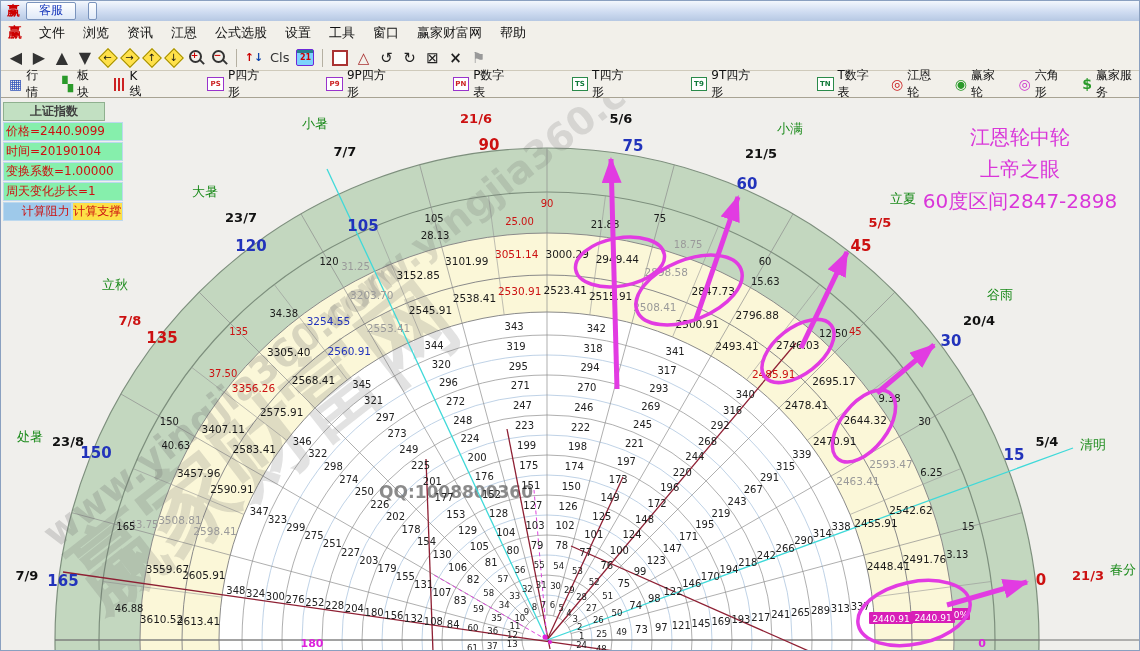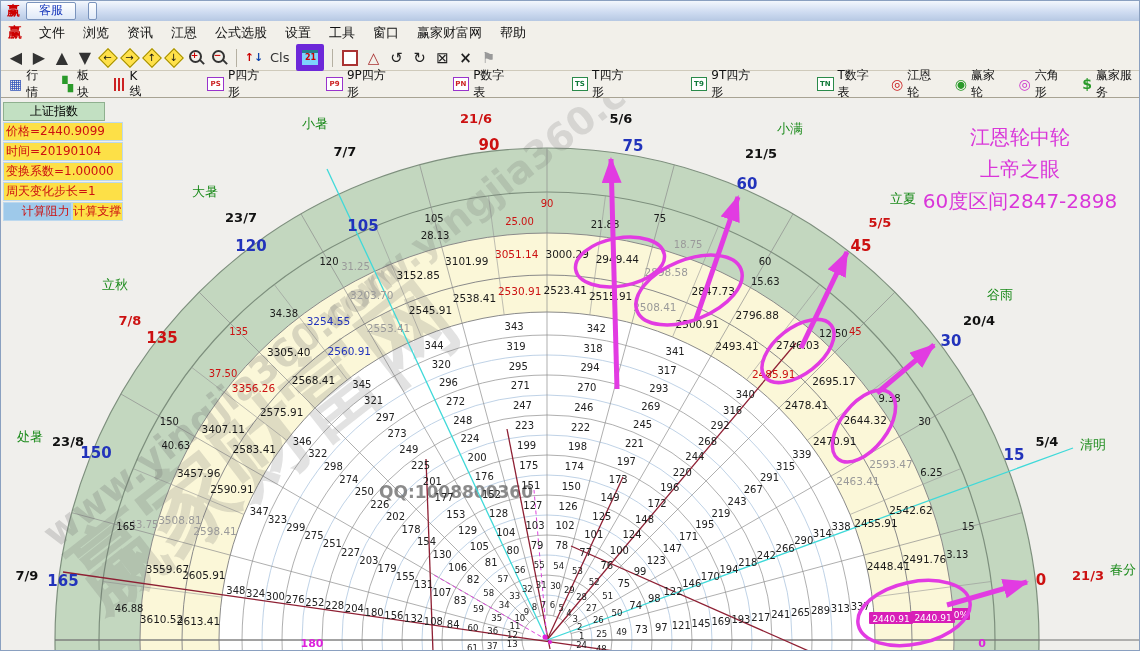--- a/index.html
+++ b/index.html
@@ -25,21 +25,21 @@
   .t1.tri{font-size:16px;color:#333;}
   .dia{position:relative;width:17px;height:17px;}
   .dia::before{content:'';position:absolute;left:2px;top:2px;width:12px;height:12px;background:#ffe14a;border:1px solid #a08c00;transform:rotate(45deg);}
   .dia span{position:absolute;left:0;top:0;width:17px;height:17px;line-height:17px;text-align:center;font-size:10px;color:#111;}
   .mag{position:relative;width:18px;height:18px;}
   .mag::before{content:'';position:absolute;left:2px;top:1px;width:9px;height:9px;border:2px solid #333;border-radius:50%;}
   .mag::after{content:'';position:absolute;left:12px;top:12px;width:6px;height:2px;background:#333;transform:rotate(45deg);}
   .mag span{position:absolute;left:3px;top:1px;width:9px;text-align:center;font-size:9px;font-weight:bold;color:#c00;line-height:11px;}
   .updown span{font-size:11px;font-weight:bold;}
   .cls{font-size:13px;color:#333;width:auto;padding:0 2px;}
-  .cal{position:relative;width:16px;height:15px;background:#7dd3fc;border:6px solid #6d28d9;border-radius:2px;}
+  .cal{position:relative;width:16px;height:15px;background:#7dd3fc;border:1px solid #6d28d9;border-radius:2px;}
   .cal::before{content:'';position:absolute;left:0;top:0;width:16px;height:3px;background:#25808f;}
   .cal span{position:absolute;left:0;top:3px;width:16px;text-align:center;font-size:8px;font-weight:bold;color:#c00;}
   .sep{width:1px;height:18px;background:#b5b0a2;margin:0 3px;}
   .sq{width:12px;height:12px;border:2px solid #a33;background:#fff;}
   .shape{color:#a33;font-size:15px;}
   .rot{font-size:15px;color:#222;}
   .grey{color:#999;}
   
   .toolbar2{position:absolute;left:0;top:70px;width:1140px;height:27px;background:#f2f0ea;border-bottom:1px solid #a8a393;
     display:flex;align-items:center;gap:14px;padding-left:8px;box-sizing:border-box;font-size:12px;color:#111;}
@@ -54,22 +54,22 @@
   .badge.g{border-color:#2a8a4a;color:#117a3a;}
   .ic-target-red{color:#cc2222;}
   .ic-circle-green{color:#2a9a2a;}
   .ic-target-mag{color:#cc33cc;}
   .ic-dollar{color:#2a9a2a;font-weight:bold;}
   
   .chart{position:absolute;left:0;top:97px;width:1140px;height:554px;background:#f0efec;}
   .chart svg{position:absolute;left:0;top:0;}
   
   .panel{position:absolute;left:2px;top:4px;width:120px;font-size:12px;z-index:5;}
-  .panel .hd{background:#c2e0c2;border:1px solid #8fb08f;color:#000000;font-weight:normal;text-align:center;height:17px;line-height:17px;width:100px;}
-  .panel .row{background:#fde047;border:1px solid #bcd8ee;color:#c11;height:17px;line-height:17px;padding-left:2px;margin-top:1px;white-space:nowrap;overflow:hidden;}
+  .panel .hd{background:#c2e0c2;border:1px solid #8fb08f;color:#404040;font-weight:bold;text-align:center;height:17px;line-height:17px;width:100px;}
+  .panel .row{background:#86efac;border:1px solid #bcd8ee;color:#c11;height:17px;line-height:17px;padding-left:2px;margin-top:1px;white-space:nowrap;overflow:hidden;}
   .panel .btns{display:flex;margin-top:1px;}
   .panel .btns div{height:17px;line-height:17px;color:#c11;text-align:center;border:1px solid #bcd8ee;}
   .panel .b1{background:#9ec9ea;width:58px;padding-left:17px;}
   .panel .b2{background:#fde047;width:58px;}
   
   .annot{position:absolute;left:893px;top:23px;width:252px;color:#d936d9;font-size:20px;line-height:32px;text-align:center;z-index:4;white-space:nowrap;}
 </style>
 </head>
 <body>
 

